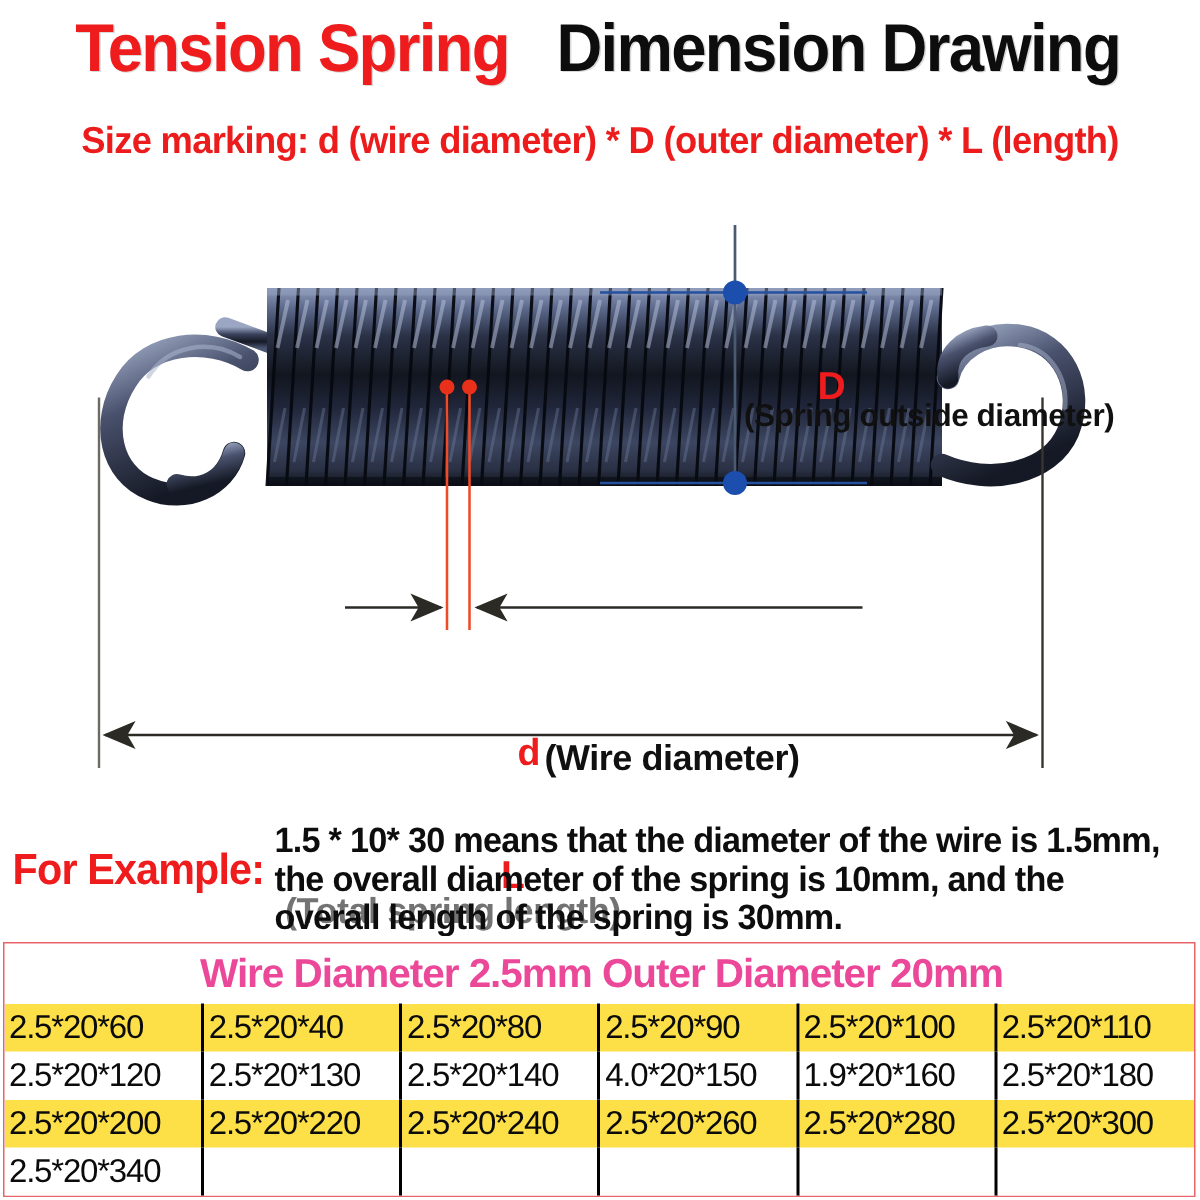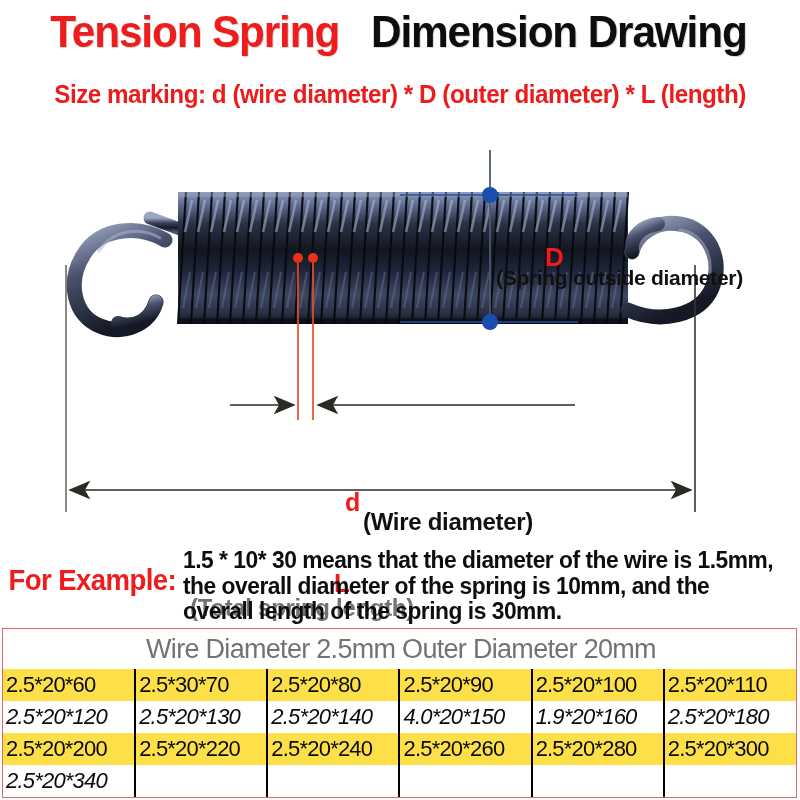--- a/index.html
+++ b/index.html
@@ -37,21 +37,21 @@
   
   .drawing{position:absolute;left:0;top:120px;width:800px;height:410px;}
   .drawing svg{position:absolute;left:0;top:0;}
 
   .lbl{position:absolute;white-space:nowrap;font-weight:bold;}
 
   .lbl-D{left:545px;top:122px;font-size:26px;color:#ee1c1c;}
   .lbl-D-sub{left:496px;top:146px;font-size:21px;color:#101010;letter-spacing:-0.3px;}
 
   .lbl-d{left:345px;top:368px;font-size:25px;color:#ee1c1c;}
-  .lbl-d-sub{left:363px;top:388px;font-size:24px;color:#101010;letter-spacing:-0.3px;}
+  .lbl-d-sub{left:363px;top:372px;font-size:24px;color:#101010;letter-spacing:-0.3px;}
 
   .lbl-L{left:334px;top:448px;font-size:26px;color:#ee1c1c;}
   .lbl-L-sub{left:190px;top:474px;font-size:24px;color:#737373;letter-spacing:-0.3px;}
 
   
   .example{position:absolute;left:0;top:548px;width:800px;height:78px;}
   .ex-label{
     position:absolute;left:4px;top:16px;
     color:#ee1c1c;font-size:29px;font-weight:bold;
     letter-spacing:-0.6px;transform:scaleX(0.95);white-space:nowrap;
@@ -77,27 +77,27 @@
     font-size:22px;font-weight:500;color:#0b0b0b;
     letter-spacing:-0.8px;
     height:30px;
     vertical-align:middle;
     overflow:hidden;white-space:nowrap;
   }
   table.sizes td:first-child{border-left:none;}
   tr.hdr td{
     border-left:none;
     text-align:center;
-    color:#737373;font-size:27px;font-weight:normal;
+    color:#ec4899;font-size:27px;font-weight:bold;
     letter-spacing:-0.7px;
     height:38px;
     background:#fff;
   }
   tr.yellow td{background:#fde047;}
-  tr.white td{background:#ffffff;font-style:italic;}
+  tr.white td{background:#ffffff;}
 </style>
 </head>
 <body>
 
 <div id="root">
 
   <div class="title-row">
     <span class="title-red">Tension Spring</span>
     <span class="title-black">Dimension Drawing</span>
   </div>
@@ -314,21 +314,21 @@
   </div>
 
   <div class="table-wrap">
     <table class="sizes">
       <tbody id="sizes-body">
         <tr class="hdr">
           <td colspan="6">Wire Diameter 2.5mm   Outer Diameter 20mm</td>
         </tr>
       <tr class="yellow">
             <td>2.5*20*60</td>
-            <td>2.5*30*70</td>
+            <td>2.5*20*40</td>
             <td>2.5*20*80</td>
             <td>2.5*20*90</td>
             <td>2.5*20*100</td>
             <td>2.5*20*110</td>
           </tr>
           <tr class="white">
             <td>2.5*20*120</td>
             <td>2.5*20*130</td>
             <td>2.5*20*140</td>
             <td>4.0*20*150</td>

